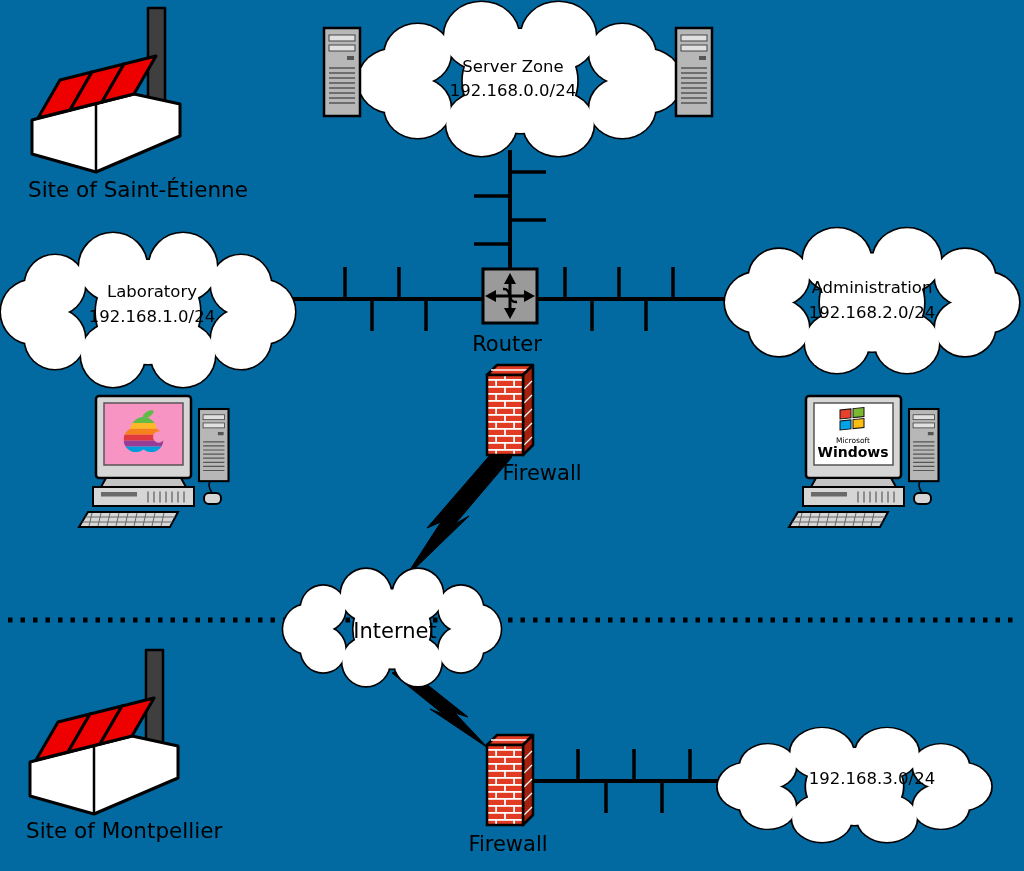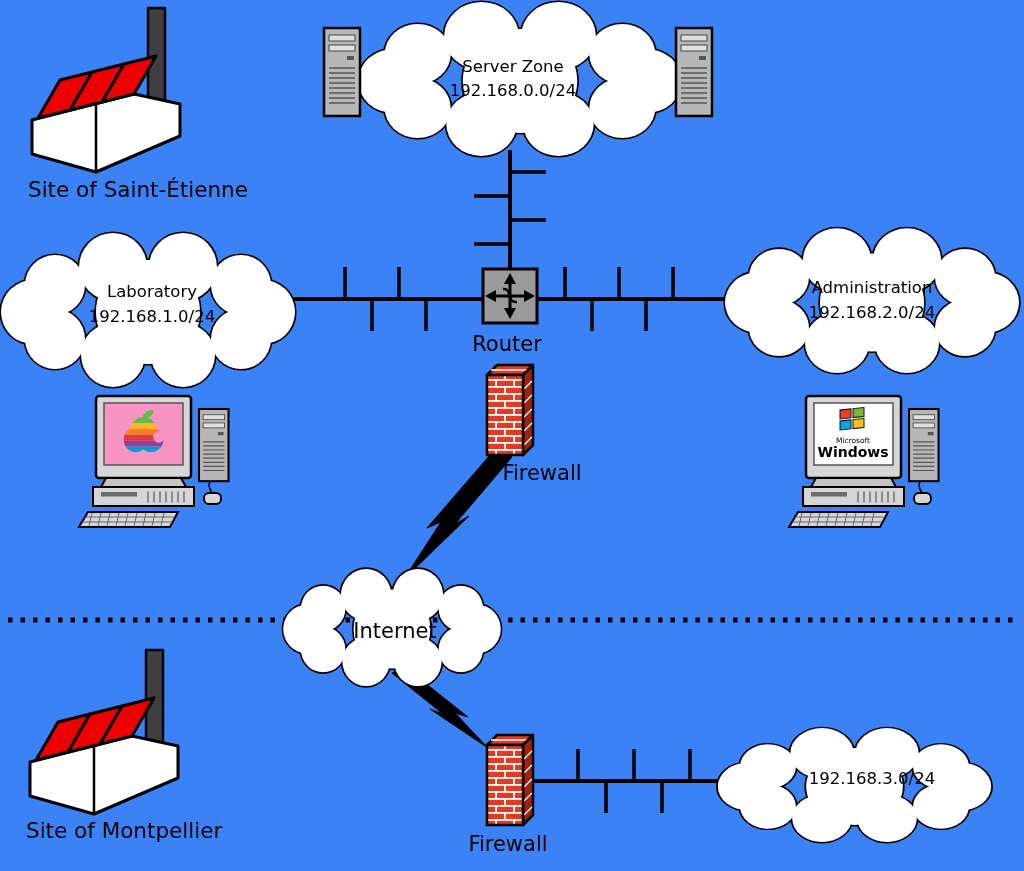--- a/index.html
+++ b/index.html
@@ -1,16 +1,16 @@
 <!DOCTYPE html>
 <html><head>
 <meta charset="utf-8">
 <style>
   html,body{margin:0;padding:0;background:#fff;}
-  .stage{position:relative;width:1024px;height:871px;background:#3b82f6;font-family:"DejaVu Sans",sans-serif;overflow:hidden;}
+  .stage{position:relative;width:1024px;height:871px;background:#0369a1;font-family:"DejaVu Sans",sans-serif;overflow:hidden;}
   svg{display:block;}
   text{fill:#000;font-family:"DejaVu Sans",sans-serif;}
   .lbl{font-size:21.5px;}
   .lbl-dev{font-size:21px;}
   .cloud-name{font-size:16.5px;}
   .bus{stroke:#000;stroke-width:4;fill:none;}
   .tick{stroke:#000;stroke-width:3.5;fill:none;}
   .dots{stroke:#000;stroke-width:5;stroke-dasharray:4.5 8;fill:none;}
   .bolt{fill:#000;stroke:#000;stroke-width:1;stroke-linejoin:round;}
 </style>

